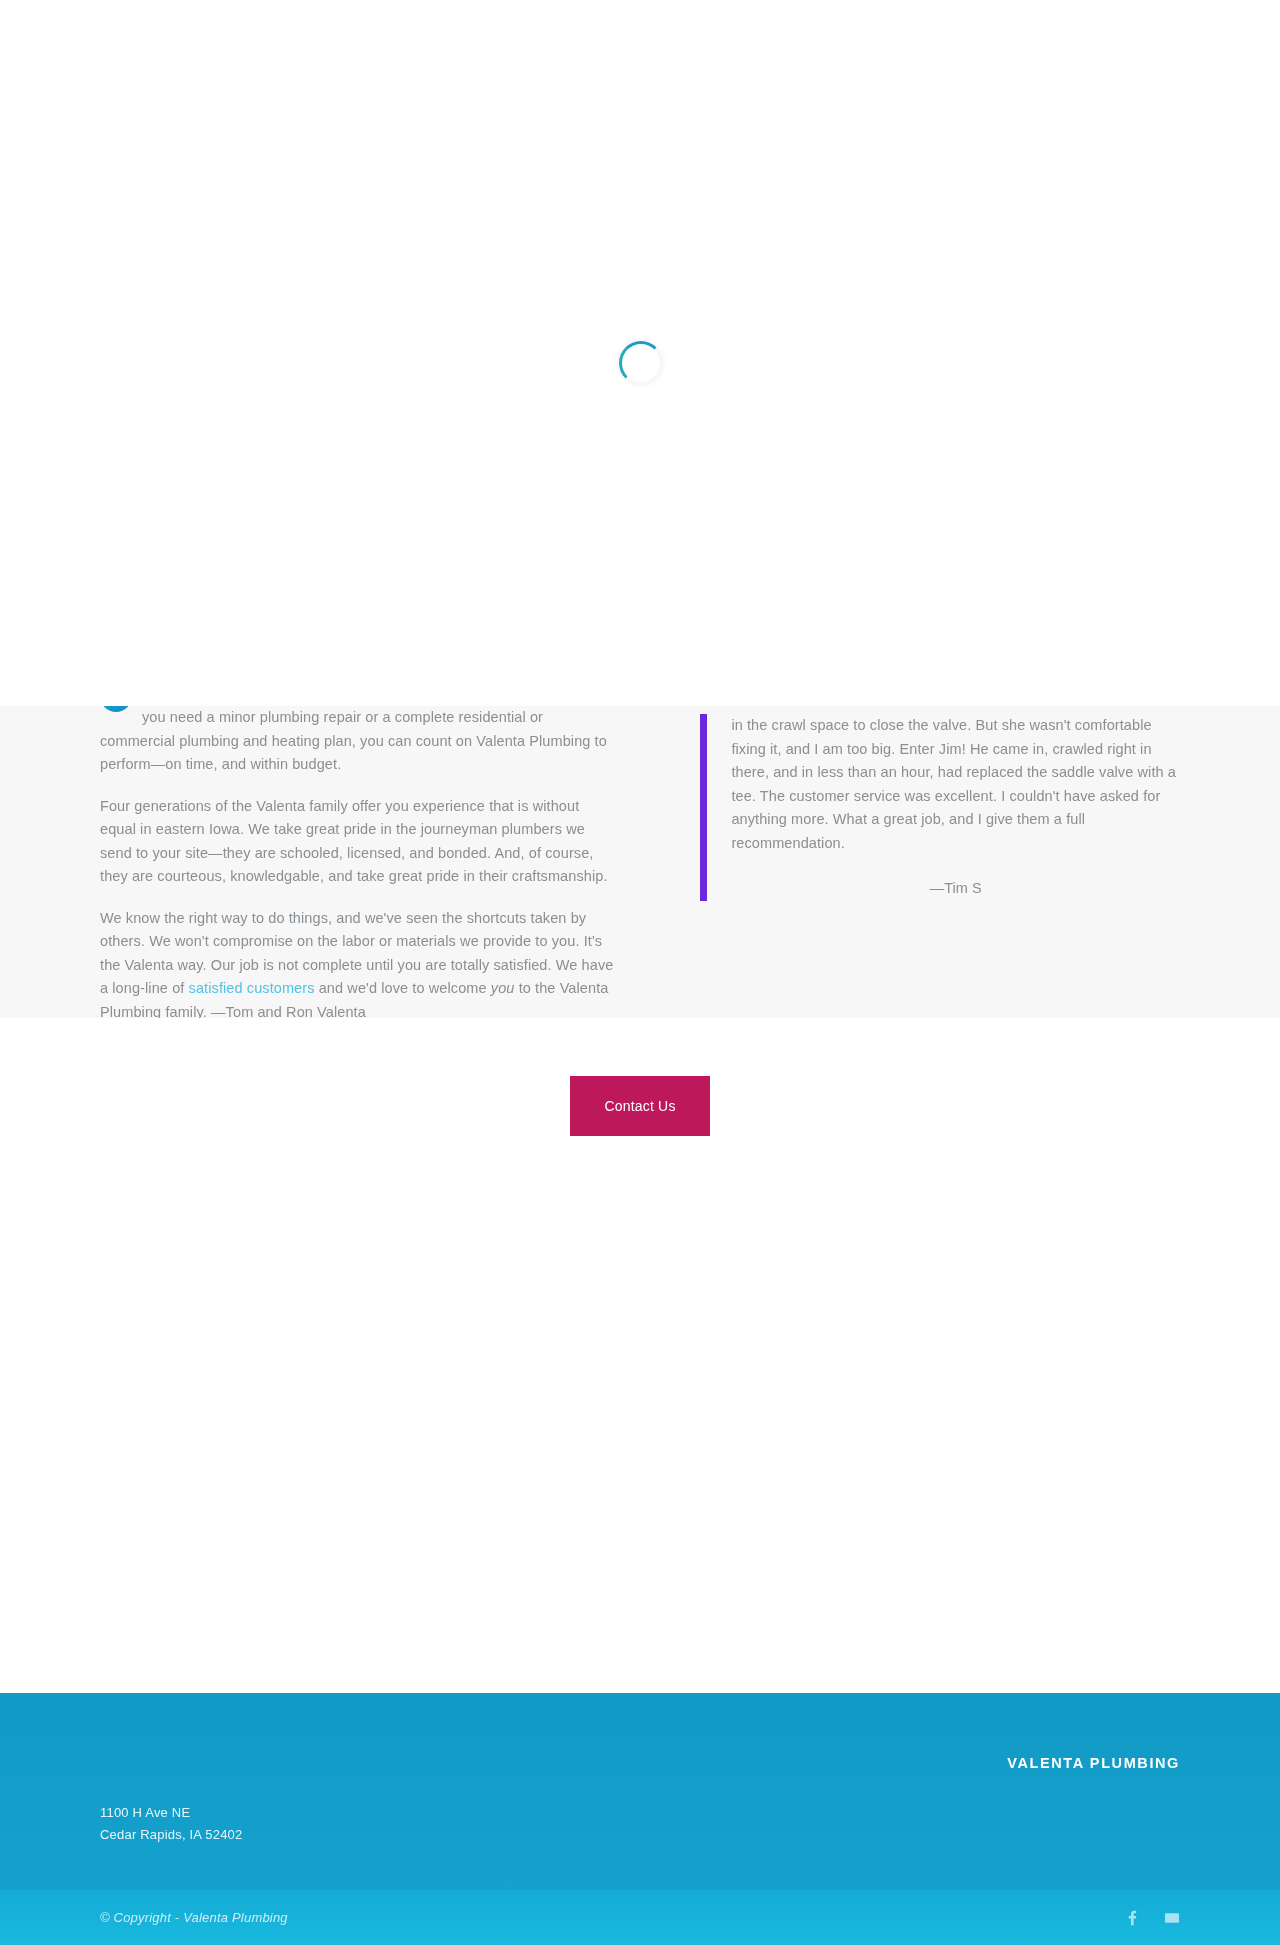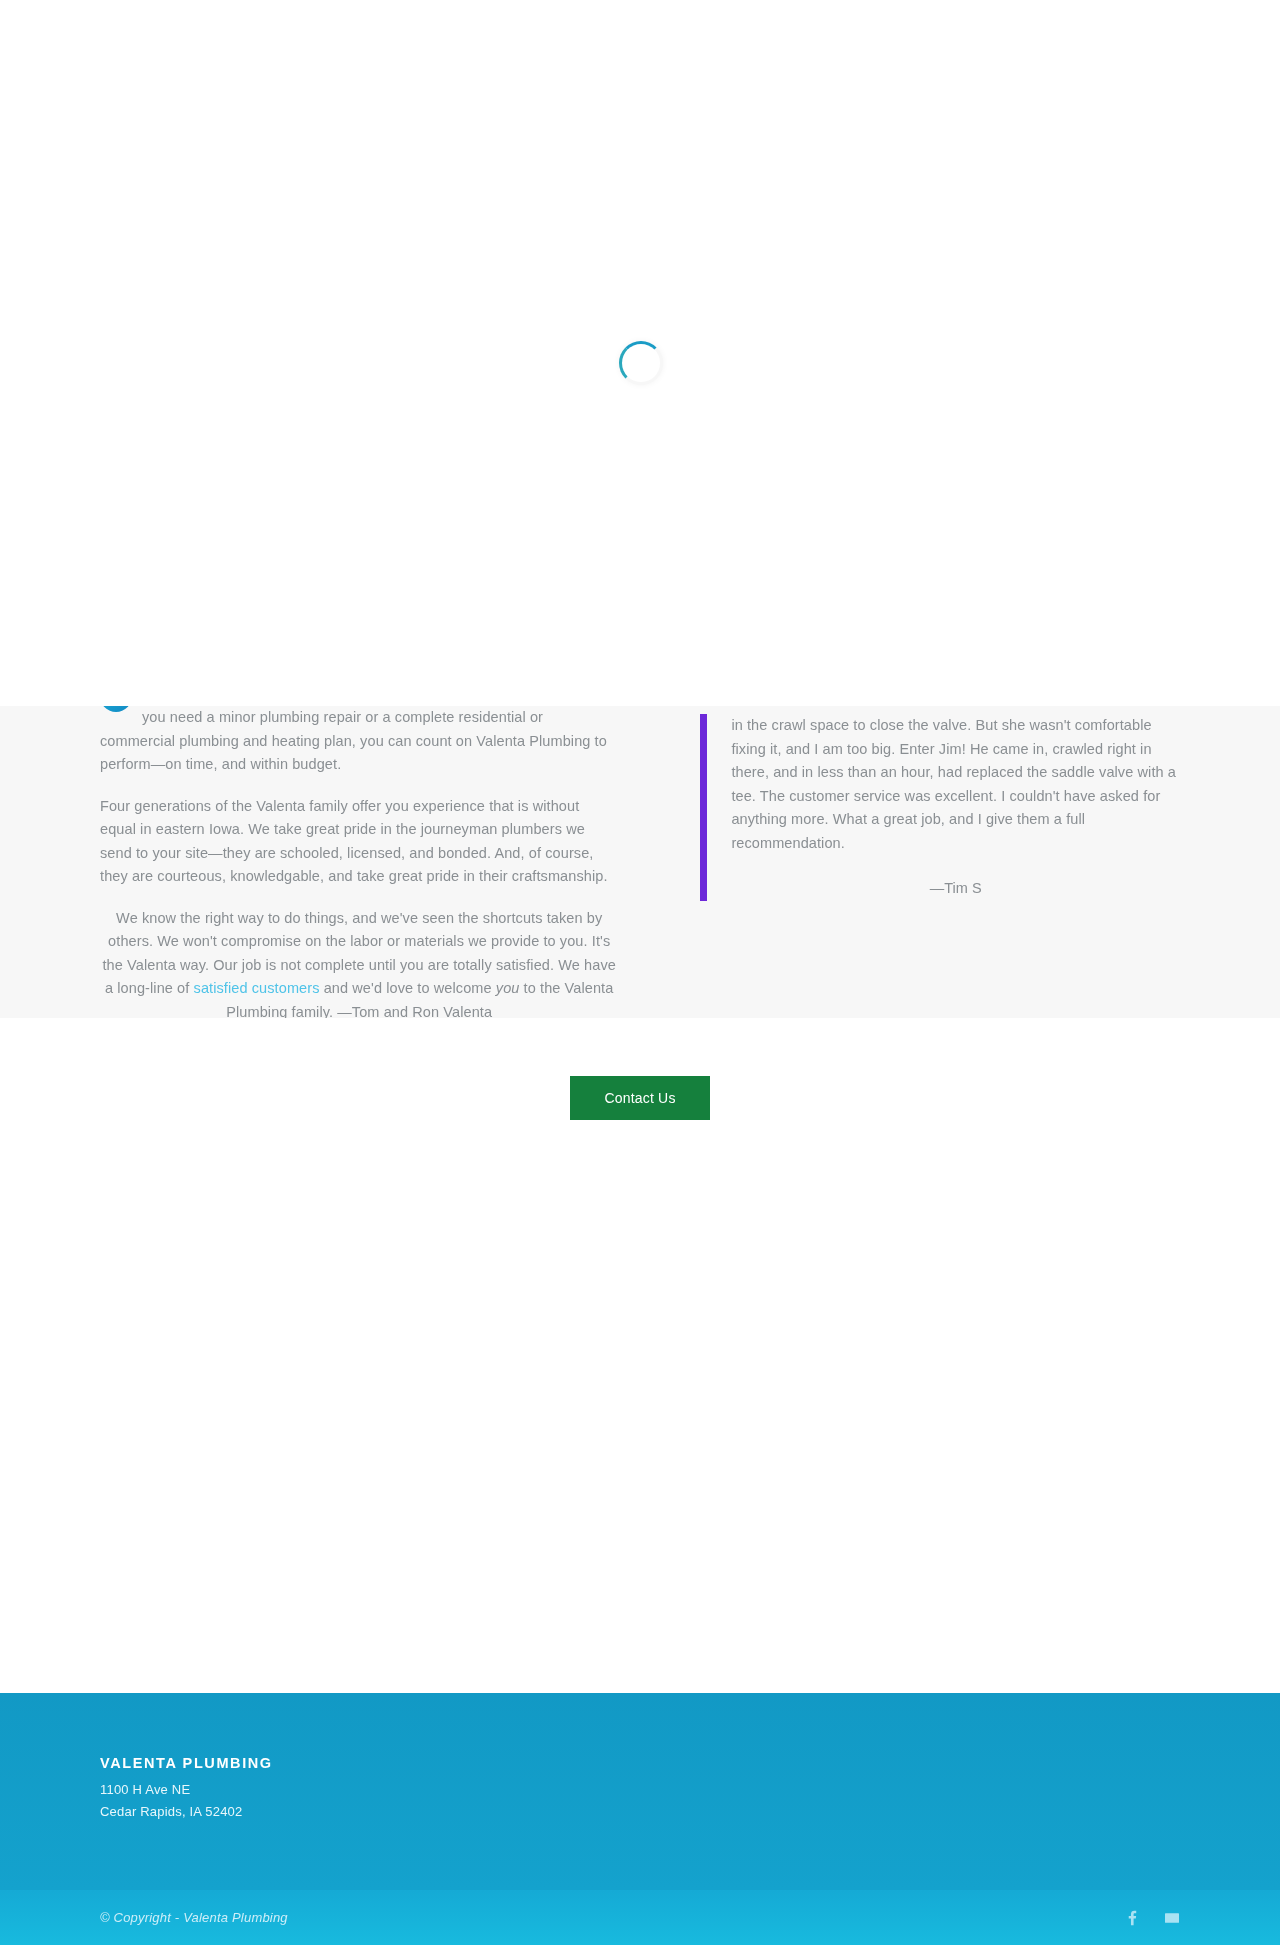--- a/index.html
+++ b/index.html
@@ -53,21 +53,21 @@
   .quote-col { width:520px; position:relative; padding-top:8px; }
 
   .about-col p, .quote-col p {
     font-size:14.5px;
     line-height:23.5px;
     color:#8a8f93;
     font-weight:400;
     letter-spacing:0.1px;
   }
   .about-col p { margin-bottom:18px; }
-  .about-col p:last-child { margin-bottom:12px;text-align:center; }
+  .about-col p:last-child { margin-bottom:12px; }
 
   .dropcap-line { position:relative; }
   .dropcap {
     position:absolute;
     left:0;
     top:-26px;
     width:32px;
     height:32px;
     border-radius:50%;
     background:#17a0cf;
@@ -99,22 +99,22 @@
     background:#ffffff;
     width:100%;
     height:675px;
     position:relative;
   }
   .cta-button {
     position:absolute;
     left:570px;
     top:58px;
     width:140px;
-    height:44px;
-    background:#15803d;
+    height:60px;
+    background:#be185d;
     color:#ffffff;
     font-size:14px;
     letter-spacing:0.2px;
     border:none;
     cursor:pointer;
     font-family:"Liberation Sans", sans-serif;
     display:flex;
     align-items:center;
     justify-content:center;
   }
@@ -130,21 +130,22 @@
   .footer-inner {
     width:1180px;
     margin:0 auto;
     padding:0 50px;
   }
   .footer-heading {
     color:#ffffff;
     font-size:14.5px;
     font-weight:bold;
     letter-spacing:1.6px;
-    margin-bottom:8px;
+    margin-bottom:31px;
+    text-align:right;
   }
   .footer-address-line {
     color:#e8f7fc;
     font-size:13px;
     line-height:22px;
     letter-spacing:0.2px;
   }
   .footer-address-line a { color:#e8f7fc; text-decoration:none; }
 
   .footer-bottom {

